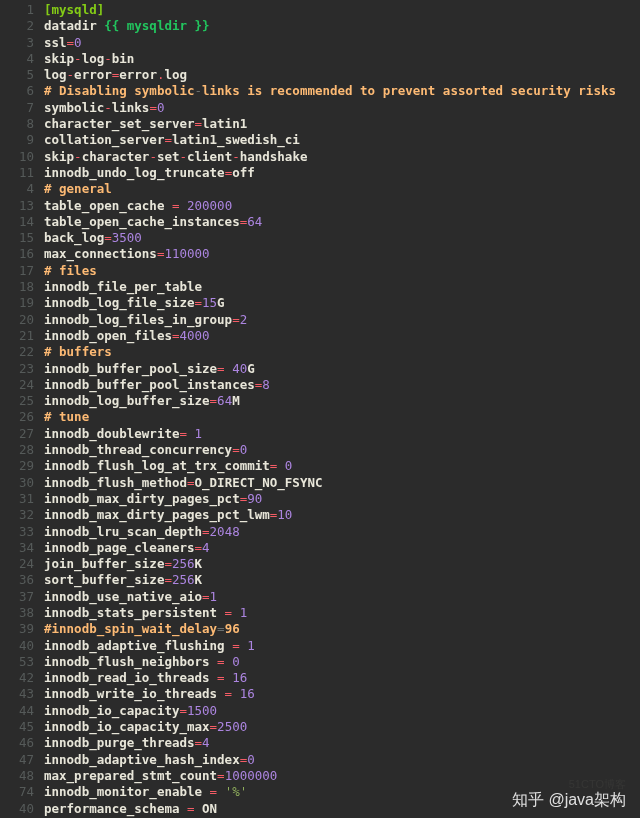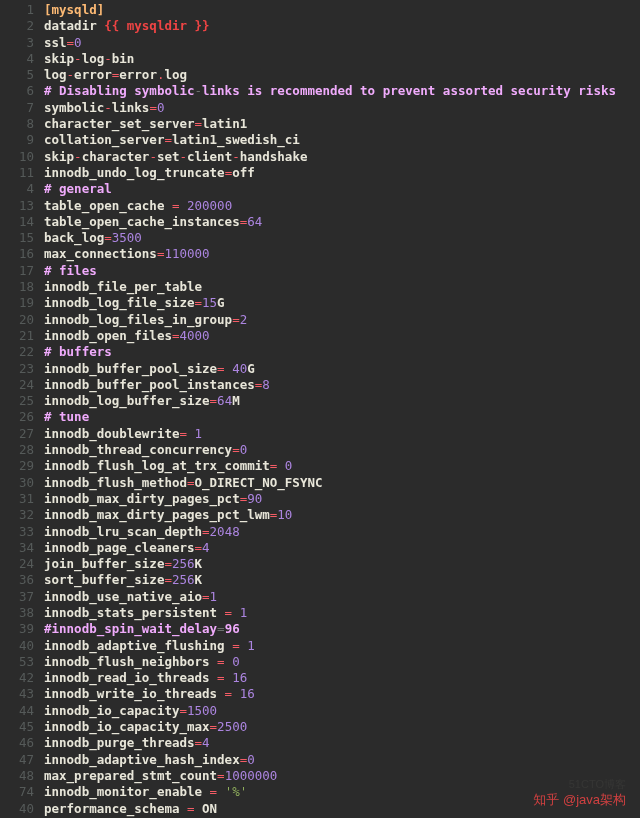--- a/index.html
+++ b/index.html
@@ -29,37 +29,37 @@
     height: 16.3px;
   }
   .code {
     flex: 1;
     white-space: pre;
     color: #e8e6d9;
   }
   .code .line {
     height: 16.3px;
   }
-  .sec { color: #fdba74; font-weight: bold; }
+  .sec { color: #84cc16; font-weight: bold; }
   .key { color: #e8e6d9; font-weight: bold; }
   .eq  { color: #f45c66; }
   .dash{ color: #f45c66; }
   .num { color: #ac85e0; }
-  .cmt { color: #f0abfc; font-weight: bold; }
+  .cmt { color: #fdba74; font-weight: bold; }
   .cmtd{ color: #6b6f6e; }
-  .val { color: #ef4444; font-weight: bold; }
+  .val { color: #22c55e; font-weight: bold; }
   .str { color: #8fae5c; }
   .dot { color: #f45c66; }
   .watermark {
     position: absolute;
     right: 14px;
     bottom: 10px;
-    color: #ef4444;
+    color: #ffffff;
     font-family: "PingFang SC","Microsoft YaHei",sans-serif;
-    font-size: 13px;
+    font-size: 16px;
     opacity: 0.85;
   }
   .watermark2 {
     position: absolute;
     right: 14px;
     bottom: 26px;
     color: #4a4a46;
     font-family: "PingFang SC","Microsoft YaHei",sans-serif;
     font-size: 11px;
     opacity: 0.35;

